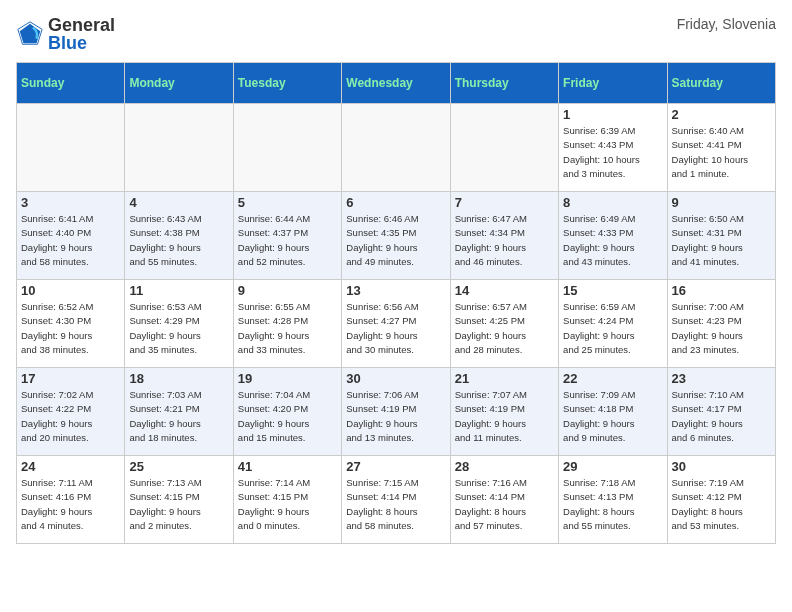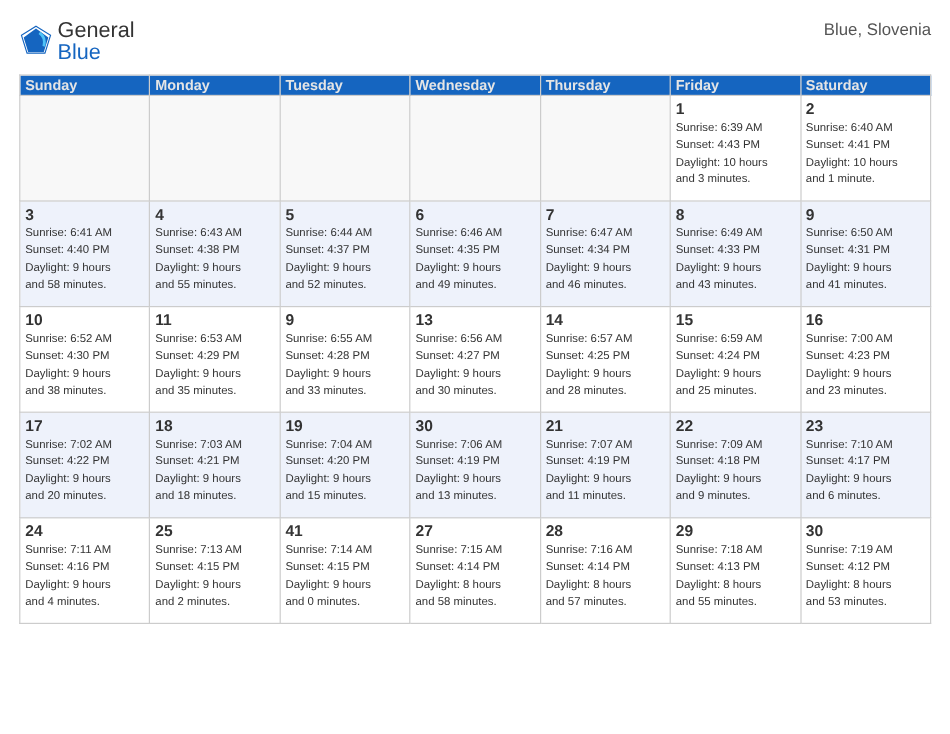--- a/index.html
+++ b/index.html
@@ -20,21 +20,21 @@
       align-items: flex-start;
       margin-bottom: 10px;
     }
     .logo {
       display: flex;
       align-items: center;
       gap: 4px;
     }
     .logo-text {
       font-size: 18px;
-      font-weight: normal;
+      font-weight: bold;
       line-height: 1;
     }
     .logo-text .general { color: #333; }
     .logo-text .blue { color: #1565c0; }
     .logo-icon {
       width: 28px;
       height: 28px;
     }
     .title-block {
       text-align: right;
@@ -48,24 +48,24 @@
       font-size: 14px;
       color: #555;
     }
     .calendar {
       width: 100%;
       border-collapse: collapse;
       table-layout: fixed;
     }
     .calendar th {
       background: #1565c0;
-      color: #e5e5e5;
+      color: #86efac;
       font-size: 12px;
       font-weight: bold;
-      padding: 1px 4px;
+      padding: 13px 4px;
       text-align: left;
       border: 1px solid #ccc;
     }
     .calendar td {
       border: 1px solid #ccc;
       vertical-align: top;
       padding: 3px 4px;
       font-size: 9.5px;
       color: #333;
       height: 88px;
@@ -106,21 +106,21 @@
         <polygon points="15,4 26,12 22,25 8,25 4,12" fill="#1565c0"></polygon>
         <polygon points="15,2 28,10 23,26 7,26 2,10" fill="none" stroke="#1565c0" stroke-width="1"></polygon>
         <path d="M18 8 Q24 12 22 20" stroke="#4fc3f7" stroke-width="2.5" fill="none"></path>
       </svg>
       <div class="logo-text">
         <div><span class="general">General</span></div>
         <div><span class="blue">Blue</span></div>
       </div>
     </div>
     <div class="title-block">
-      <div class="location">Blue, Slovenia</div>
+      <div class="location">Friday, Slovenia</div>
     </div>
   </div>
 
   <table class="calendar">
     <thead>
       <tr>
       <th>Sunday</th>
           <th>Monday</th>
           <th>Tuesday</th>
           <th>Wednesday</th>

